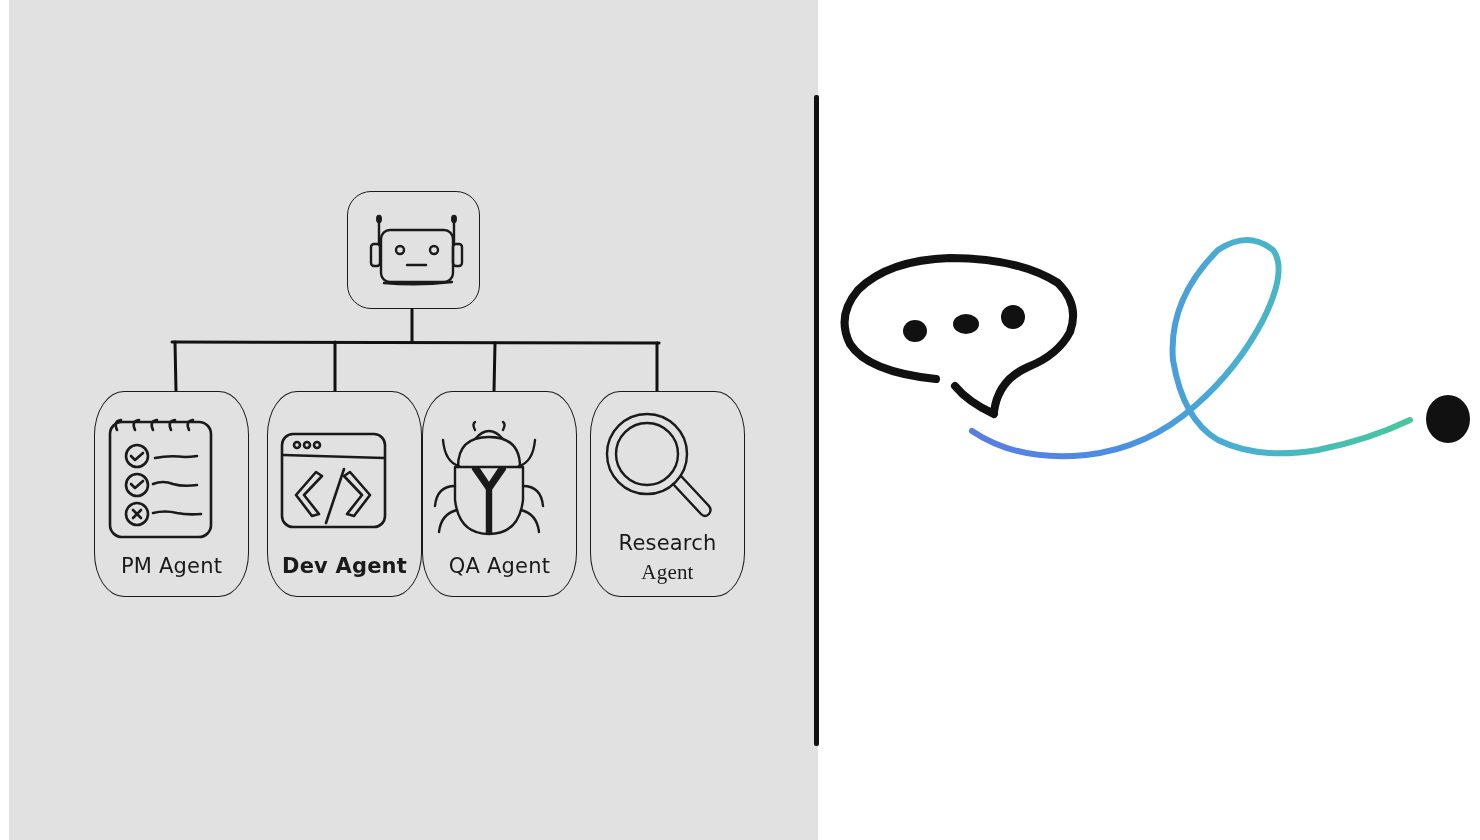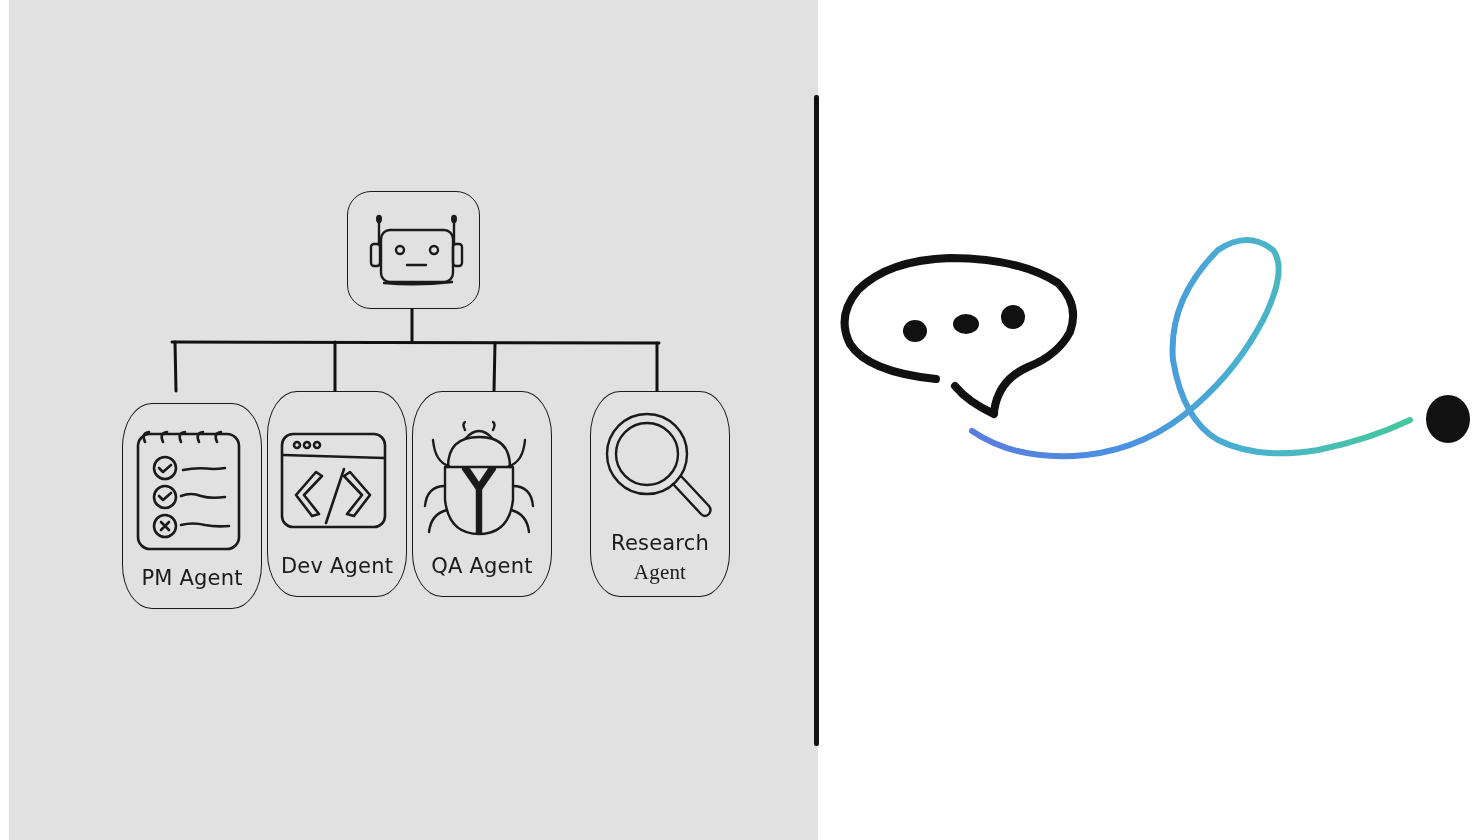--- a/index.html
+++ b/index.html
@@ -19,21 +19,21 @@
     .divider {
       position: absolute; left: 814px; top: 95px; width: 5px; height: 651px;
       background: #111111; border-radius: 2px;
     }
     .node {
       position: absolute; box-sizing: border-box;
       border: 1.6px solid #1a1a1a; background: #e1e1e1;
     }
     .root-node { left: 347px; top: 191px; width: 133px; height: 118px; border-radius: 24px; }
     .agent-node {
-      top: 391px; width: 140px; height: 206px; border-radius: 30px / 44px;
+      top: 391px; width: 155px; height: 206px; border-radius: 30px / 44px;
     }
     .agent-node svg { position: absolute; left: 0; top: 0; }
     .agent-label {
       position: absolute; left: 0; right: 0; text-align: center;
       font-size: 21px; color: #1a1a1a; line-height: 29px; letter-spacing: 0.2px;
     }
     .connectors { position: absolute; left: 0; top: 0; }
     .flow-svg { position: absolute; left: 818px; top: 0; }
   </style>
 </head>
@@ -65,21 +65,21 @@
       <rect x="105" y="52" width="9" height="22" rx="3"></rect>
       <rect x="33" y="38" width="72" height="52" rx="9"></rect>
       <path d="M36 91 Q70 94 104 90"></path>
       <circle cx="52" cy="58" r="4"></circle>
       <circle cx="86" cy="58" r="4"></circle>
       <line x1="59" y1="73" x2="78" y2="73"></line>
     </g>
   </svg>
 </div>
 
-<div class="node agent-node" style="left:122px;margin-top:12px;">
+<div class="node agent-node" style="left:94px;">
   <svg width="132" height="150">
     <g stroke="#1a1a1a" stroke-width="2.6" fill="none" stroke-linecap="round" stroke-linejoin="round">
       <rect x="15" y="35" width="101" height="115" rx="12" transform="translate(0,-5)"></rect>
       <path d="M22 38 q-4 -9 4 -10"></path>
         <path d="M40 38 q-4 -9 4 -10"></path>
       <path d="M58 38 q-4 -9 4 -10"></path>
         <path d="M76 38 q-4 -9 4 -10"></path>
       <path d="M94 38 q-4 -9 4 -10"></path>
       <circle cx="42" cy="64" r="11"></circle>
       <path d="M36 64 l4 4 l8 -7"></path>
@@ -88,37 +88,37 @@
       <path d="M36 92 l4 4 l8 -7"></path>
       <path d="M58 92 q10 -4 20 0 q10 3 24 1"></path>
       <circle cx="42" cy="122" r="11"></circle>
       <path d="M38 118 l8 8 M46 118 l-8 8"></path>
       <path d="M58 121 q12 -3 24 0 q10 2 24 1"></path>
     </g>
   </svg>
   <div class="agent-label" style="top:160px;">PM Agent</div>
 </div>
 
-<div class="node agent-node" style="left:267px;">
+<div class="node agent-node" style="left:267px;font-weight:bold;">
   <svg width="132" height="150">
     <g stroke="#1a1a1a" stroke-width="2.6" fill="none" stroke-linecap="round" stroke-linejoin="round">
       <rect x="14" y="42" width="103" height="93" rx="11"></rect>
       <line x1="15" y1="63" x2="116" y2="66"></line>
       <circle cx="29" cy="53" r="3"></circle>
         <circle cx="39" cy="53" r="3"></circle>
         <circle cx="49" cy="53" r="3"></circle>
       <path d="M48 80 L28 103 L44 124 L51 122 L36 103 L54 84 Z"></path>
       <path d="M82 80 L102 103 L86 124 L79 122 L94 103 L76 84 Z"></path>
       <line x1="76" y1="77" x2="58" y2="131"></line>
     </g>
   </svg>
   <div class="agent-label" style="top:160px;">Dev Agent</div>
 </div>
 
-<div class="node agent-node" style="left:412px;padding-left:8px;">
+<div class="node agent-node" style="left:422px;padding-left:8px;">
   <svg width="132" height="150">
     <g stroke="#1a1a1a" stroke-width="2.4" fill="none" stroke-linecap="round" stroke-linejoin="round">
       <path d="M52 38 q-3 -6 0 -8"></path>
         <path d="M80 38 q3 -6 0 -8"></path>
       <path d="M52 47 q14 -16 28 0"></path>
       <path d="M35 75 q0 -30 31 -30 q31 0 31 30"></path>
       <path d="M32 75 L100 75 L100 108 q-4 34 -34 34 q-30 0 -34 -34 Z"></path>
       <path d="M50 77 L66 100 L82 77 L76 77 L66 92 L56 77 Z" fill="#1a1a1a"></path>
       <rect x="64" y="96" width="4" height="45" fill="#1a1a1a"></rect>
       <path d="M36 74 q-14 -4 -16 -26"></path>

